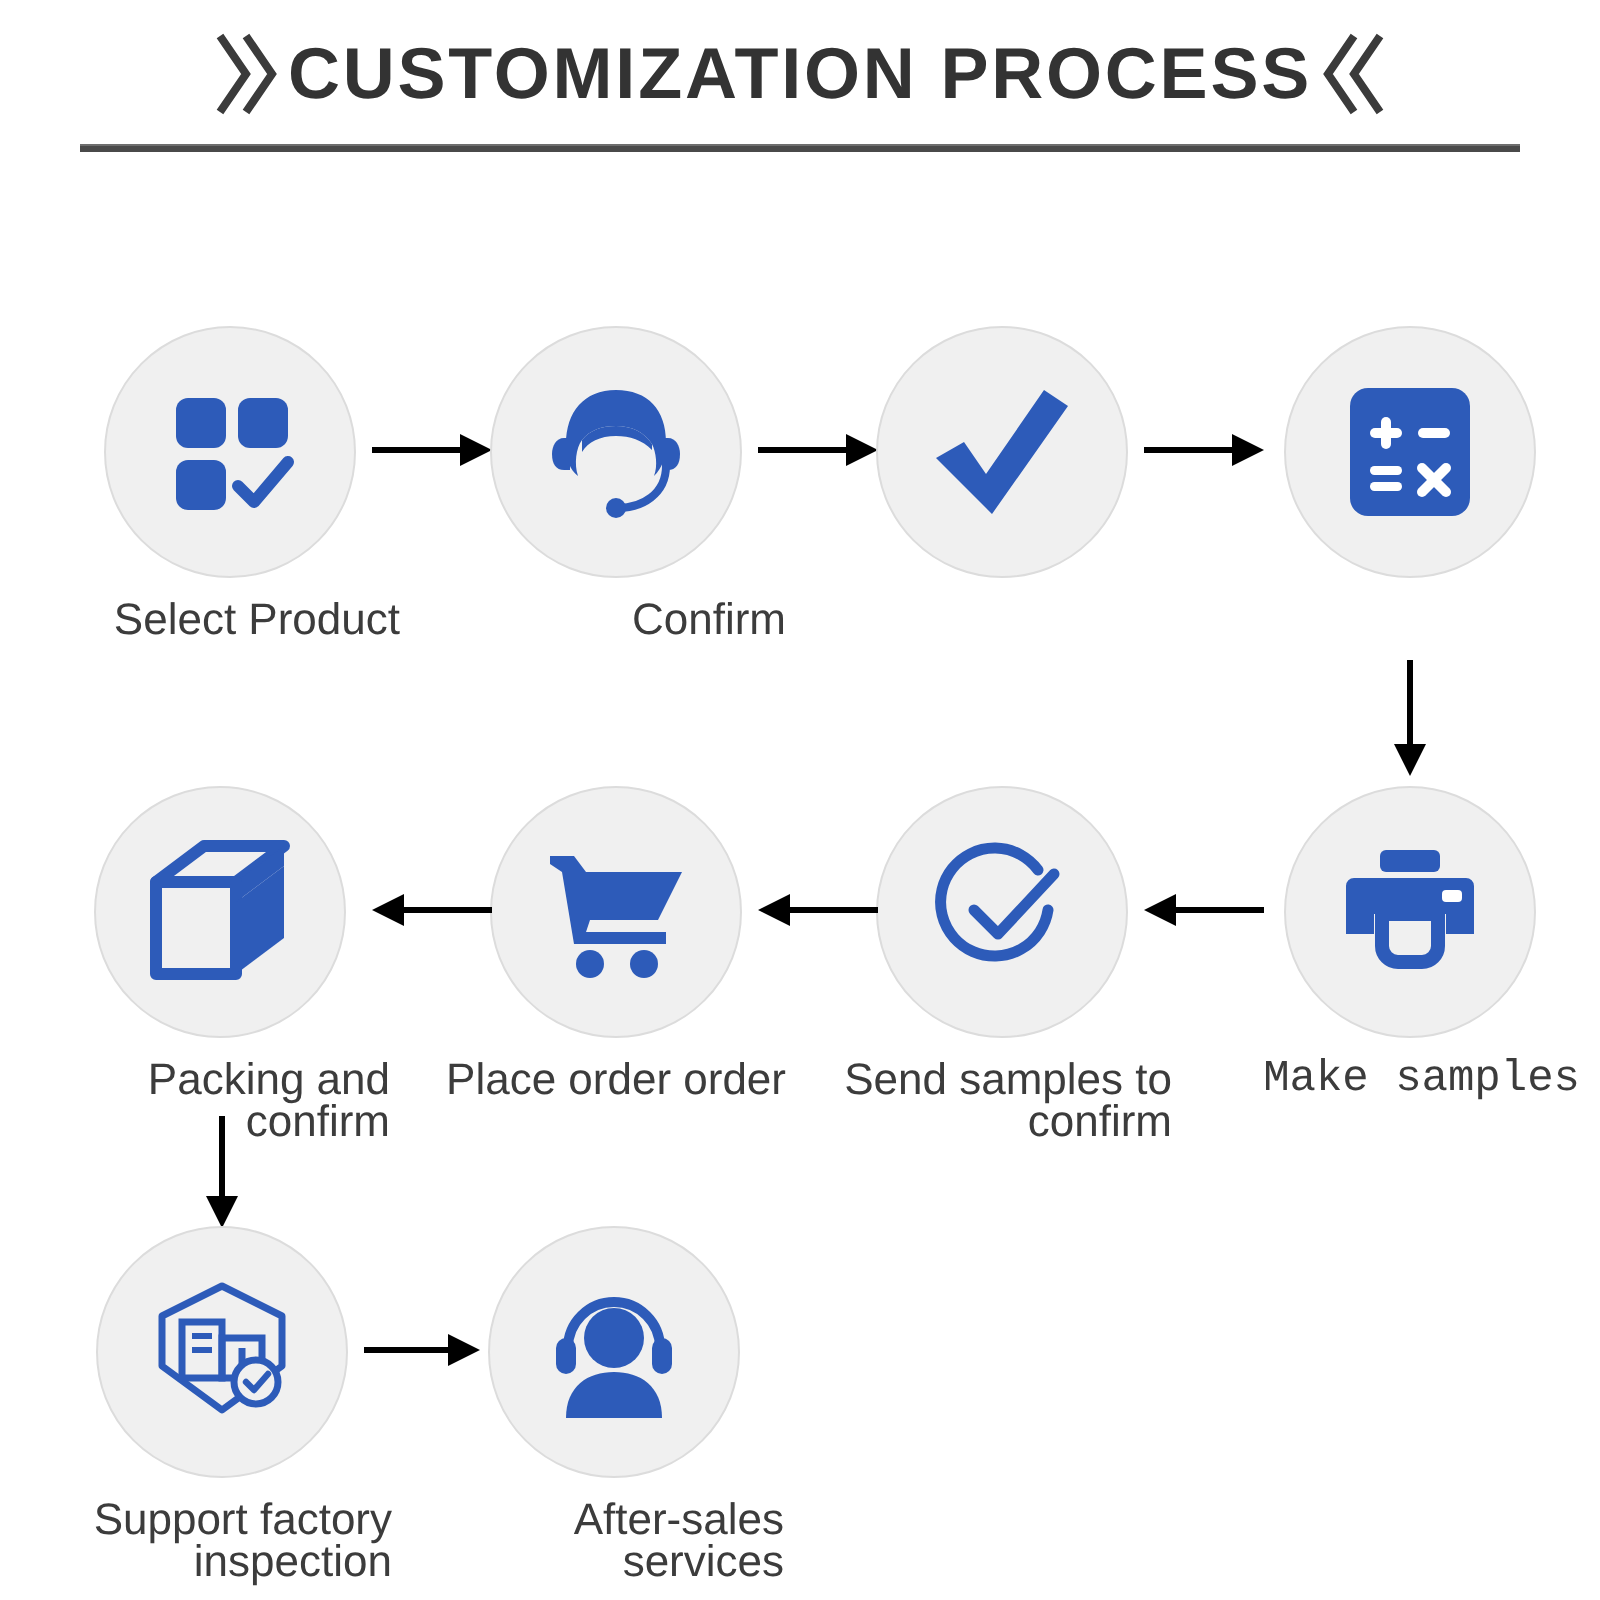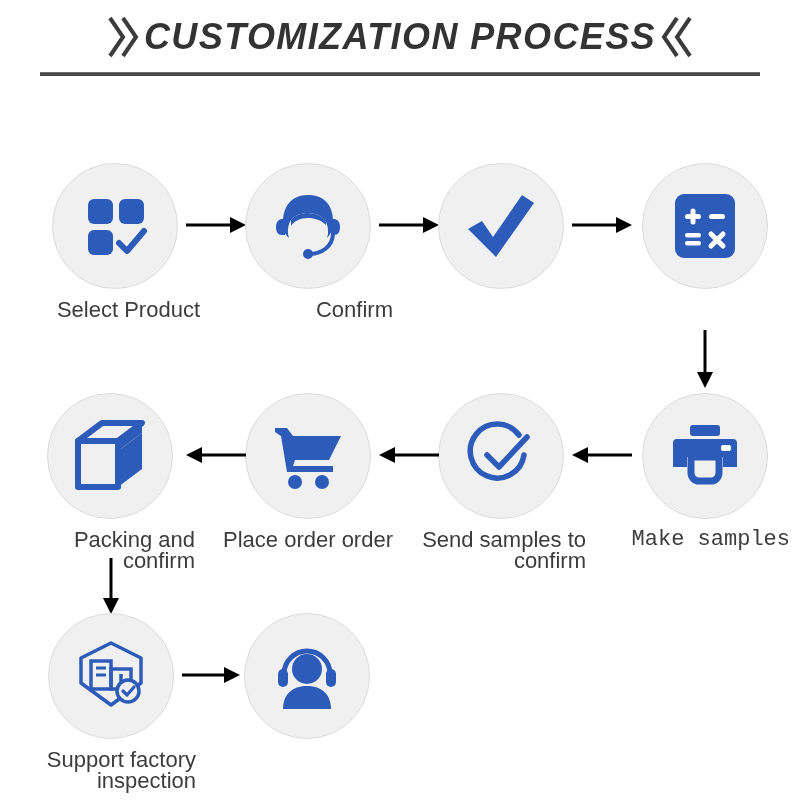--- a/index.html
+++ b/index.html
@@ -15,21 +15,20 @@
     overflow: hidden;
     position: relative;
   }
 
   
   .header {
     position: absolute;
     top: 0; left: 0;
     width: 648px;
     height: 92px;
-    font-style: italic;
   }
   .title-row {
     position: absolute;
     top: 8px; left: 0;
     width: 800px;
     height: 58px;
     display: flex;
     align-items: center;
     justify-content: center;
   }
@@ -312,13 +311,14 @@
     <span>
       <svg width="76" height="70" viewBox="0 0 76 70">
         <path d="M15 33 A23 23 0 0 1 61 33" fill="none" stroke="#2d5bb9" stroke-width="5"></path>
         <rect x="9" y="28" width="10" height="18" rx="5" fill="#2d5bb9"></rect>
         <rect x="57" y="28" width="10" height="18" rx="5" fill="#2d5bb9"></rect>
         <circle cx="38" cy="28" r="15" fill="#2d5bb9"></circle>
         <path d="M14 68 C14 52 25 45 38 45 C51 45 62 52 62 68 Z" fill="#2d5bb9"></path>
       </svg>
     </span>
   </div>
+  <div class="node-label">After-sales services</div>
 </div>
 
 </body></html>

